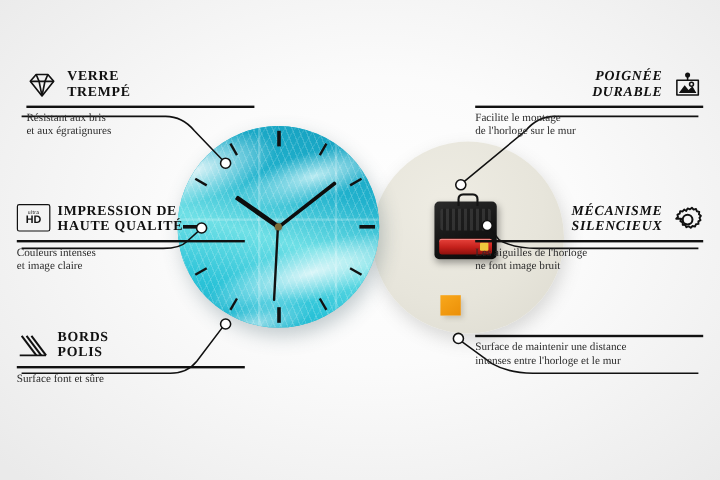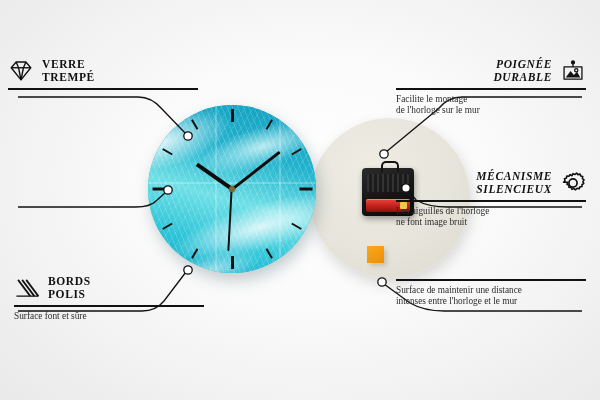--- a/index.html
+++ b/index.html
@@ -80,21 +80,21 @@
   .callout .head{display:flex;align-items:center;gap:8px;}
   .callout.right .head{justify-content:flex-end;font-style:italic;}
   .title{font-weight:bold;font-size:11.5px;letter-spacing:.6px;color:#111;line-height:13px;text-transform:uppercase;}
   .callout.right .title{text-align:right;}
   .rule{height:1.6px;background:#111;margin:4px 0 4px 0;}
   .desc{font-size:9.3px;color:#2b2b2b;line-height:11.4px;}
   .callout.right .desc{}
   .ico{width:26px;height:26px;flex:0 0 26px;}
   .ico svg{display:block;width:26px;height:26px;}
 
-  .c1{left:8px;top:58px;}
+  .c1{left:22px;top:58px;}
   .c2{left:14px;top:170px;}
   .c3{left:14px;top:275px;}
   .c4{right:14px;top:58px;}
   .c5{right:14px;top:170px;}
   .c6{right:14px;top:275px;}
 
   .lines{position:absolute;inset:0;pointer-events:none;}
   .hdbox{width:26px;height:21px;border:1.6px solid #111;border-radius:2px;display:flex;
     flex-direction:column;align-items:center;justify-content:center;line-height:1;}
   .hdbox .u{font-family:"Liberation Sans",sans-serif;font-size:4.2px;letter-spacing:.3px;color:#111;}
@@ -170,22 +170,45 @@
               <path d="M22 5 L19 12 L16 27"></path>
             </g>
           </svg>
       </span>
       <div class="title">
         <span>VERRE</span><br>
         <span>TREMPÉ</span>
       </div>
     </div>
     <div class="rule"></div>
-  </div>
-
+    <div class="desc">
+      <span>Résistant aux bris</span><br>
+      <span>et aux égratignures</span>
+    </div>
+  </div>
+
+  <div class="callout c2">
+    <div class="head">
+      <span class="ico">
+        <span class="hdbox">
+          <span class="u">ultra</span>
+          <span class="h">HD</span>
+        </span>
+      </span>
+      <div class="title">
+        <span>IMPRESSION DE</span><br>
+        <span>HAUTE QUALITÉ</span>
+      </div>
+    </div>
+    <div class="rule"></div>
+    <div class="desc">
+      <span>Couleurs intenses</span><br>
+      <span>et image claire</span>
+    </div>
+  </div>
 
   <div class="callout c3">
     <div class="head">
       <span class="ico">
         <svg viewBox="0 0 32 32">
             <g stroke="#111" stroke-width="2.1" stroke-linecap="butt">
           <path d="M5 6 L20 26"></path>
               <path d="M10 6 L25 26"></path>
               <path d="M15 6 L30 26"></path>
           <path d="M3 26 L30 26" stroke-width="1.6"></path>

